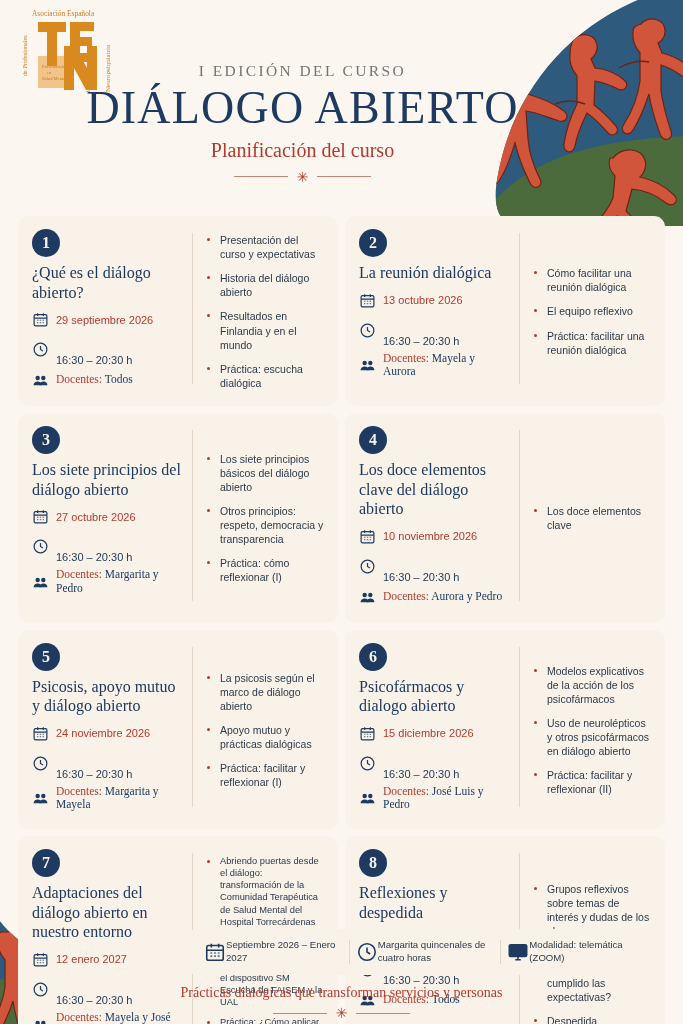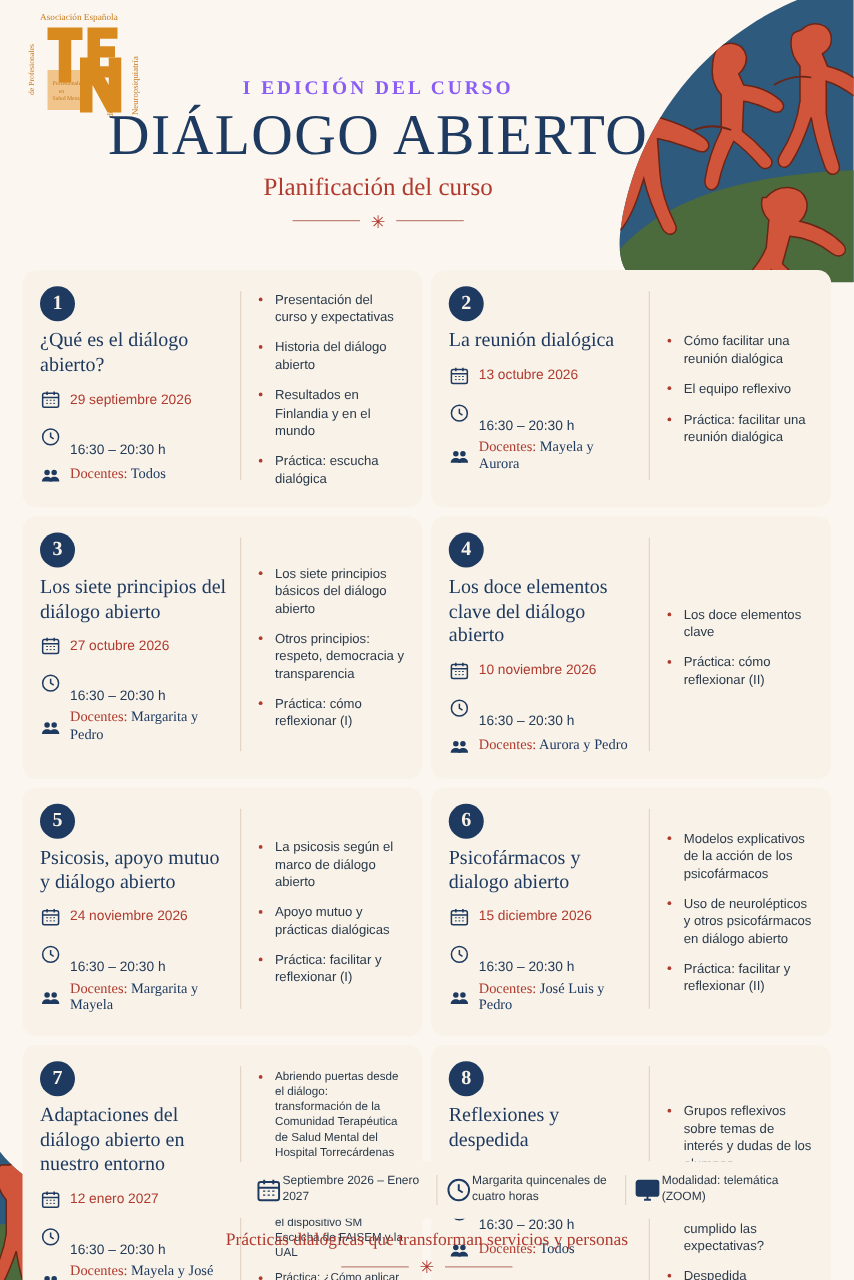--- a/index.html
+++ b/index.html
@@ -18,22 +18,22 @@
   #art-bottom-left { left:-4px; bottom:-2px; width:250px; height:150px; }
 
   
   #header { position:relative; height:205px; }
   #logo {
     position:absolute; left:14px; top:6px; width:102px; height:92px;
   }
   #title-block { position:absolute; left:0; right:0; top:62px; text-align:center; padding-right:78px; }
   #eyebrow {
     font-family:"Liberation Serif", serif;
-    font-size:15.5px; letter-spacing:2.4px; color:#8b5cf6;
-    font-weight:700;
+    font-size:15.5px; letter-spacing:2.4px; color:#737373;
+    font-weight:400;
   }
   #main-title {
     font-family:"Liberation Serif", serif;
     font-size:46px; letter-spacing:1.2px; color:#1E3A60;
     line-height:1.06; margin-top:4px; font-weight:400;
   }
   #subtitle {
     font-family:"Liberation Serif", serif;
     font-size:20px; color:#B03A2E; margin-top:6px; font-weight:400;
   }
@@ -347,21 +347,20 @@
               <path d="M2.2 18.6c0-3.3 2.6-5.3 5.8-5.3s5.8 2 5.8 5.3z"></path>
               <path d="M10.4 18.6c0-3.3 2.6-5.3 5.8-5.3s5.6 2 5.6 5.3z"></path>
             </svg>
             <span class="meta-teachers"><span class="teachers-label">Docentes:</span> <span class="teachers-names">Aurora y Pedro</span></span>
           </div>
         </div>
         <div class="card-sep"></div>
         <div class="card-right">
           <ul class="bullets">
             <li>Los doce elementos clave</li>
-            <li>Práctica: cómo reflexionar (II)</li>
           </ul>
         </div>
       </div>
       <div class="card">
         <div class="card-left">
           <div class="badge">5</div>
           <div class="card-title">Psicosis, apoyo mutuo y diálogo abierto</div>
           <div class="meta-row">
             <svg viewBox="0 0 24 24" class="meta-icon" fill="none" stroke="currentColor" stroke-width="1.7">
               <rect x="3" y="5" width="18" height="16" rx="2"></rect>

